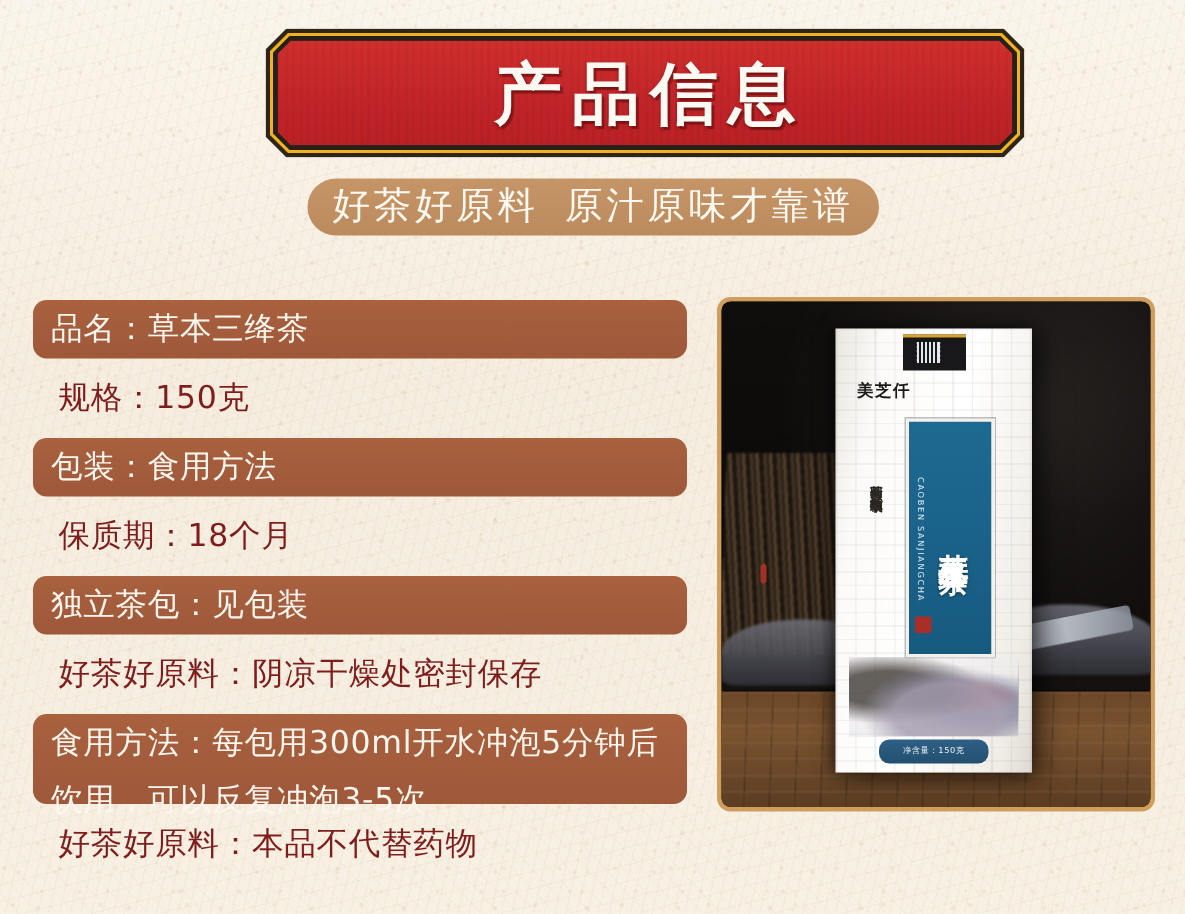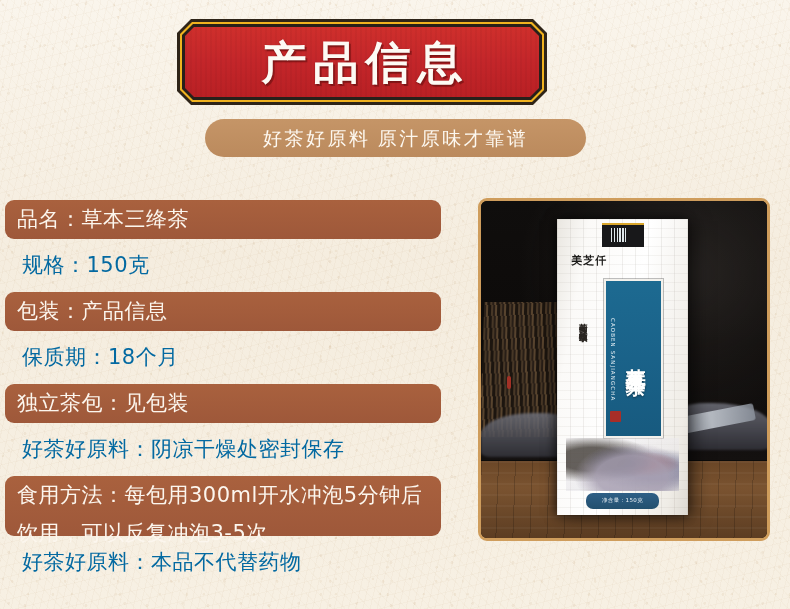--- a/index.html
+++ b/index.html
@@ -38,21 +38,21 @@
     background-image:
       repeating-linear-gradient(103deg, rgba(190,158,112,.055) 0 1px, transparent 1px 7px),
       repeating-linear-gradient(-14deg, rgba(186,152,108,.045) 0 1px, transparent 1px 11px),
       repeating-linear-gradient(47deg, rgba(195,165,120,.04) 0 1px, transparent 1px 9px);
     mix-blend-mode:multiply;
     pointer-events:none;
   }
 
   
   .banner-wrap{
-    position:absolute;left:177px;top:19px;width:370px;height:86px;
+    position:absolute;left:177px;top:19px;width:506px;height:86px;
   }
   .banner-frame{
     position:absolute;inset:0;
     background:#2e2418;
     clip-path:polygon(
       0 14px, 14px 0, calc(100% - 14px) 0, 100% 14px,
       100% calc(100% - 14px), calc(100% - 14px) 100%, 14px 100%, 0 calc(100% - 14px));
   }
   .banner-gold{
     position:absolute;inset:3px;
@@ -90,46 +90,46 @@
   }
 
   
   .subtitle-pill{
     position:absolute;left:205px;top:119px;width:381px;height:38px;
     background:linear-gradient(180deg,#c59567 0%,#bb8a5d 100%);
     border-radius:19px;
     display:flex;align-items:center;justify-content:center;
   }
   .subtitle-text{
-    color:#fdf8f0;font-size:19px;letter-spacing:2.5px;
-    font-family:Liberation Serif, serif;
+    color:#fdf8f0;font-size:25px;letter-spacing:2.5px;
+    font-family:Liberation Mono, monospace;
     line-height:1;
   }
 
   
   .info-list{
-    position:absolute;left:5px;top:200px;width:436px;
+    position:absolute;left:22px;top:200px;width:436px;
   }
   .info-row{
     box-sizing:border-box;
     width:436px;
     display:flex;
     align-items:center;
     font-family:"DejaVu Sans","Liberation Sans",sans-serif;
   }
   .info-row.filled{
     background:linear-gradient(180deg,#a9613e 0%,#9e583a 100%);
     border-radius:9px;
     color:#fcf6ee;
     height:39px;
     padding:0 12px;
   }
   .info-row.plain{
     background:transparent;
-    color:#0369a1;
+    color:#7f1d1d;
     height:39px;
     padding:0 17px;
   }
   .info-row.filled.two-line{
     height:60px;
     padding:0 12px;
     display:block;
   }
   .row-text{
     font-size:21px;
@@ -310,21 +310,21 @@
     <span class="row-text">品名：草本三绛茶</span>
   </div>
   <div class="info-gap"></div>
 
   <div class="info-row plain">
     <span class="row-text">规格：150克</span>
   </div>
   <div class="info-gap"></div>
 
   <div class="info-row filled">
-    <span class="row-text">包装：产品信息</span>
+    <span class="row-text">包装：食用方法</span>
   </div>
   <div class="info-gap"></div>
 
   <div class="info-row plain">
     <span class="row-text">保质期：18个月</span>
   </div>
   <div class="info-gap"></div>
 
   <div class="info-row filled">
     <span class="row-text">独立茶包：见包装</span>

